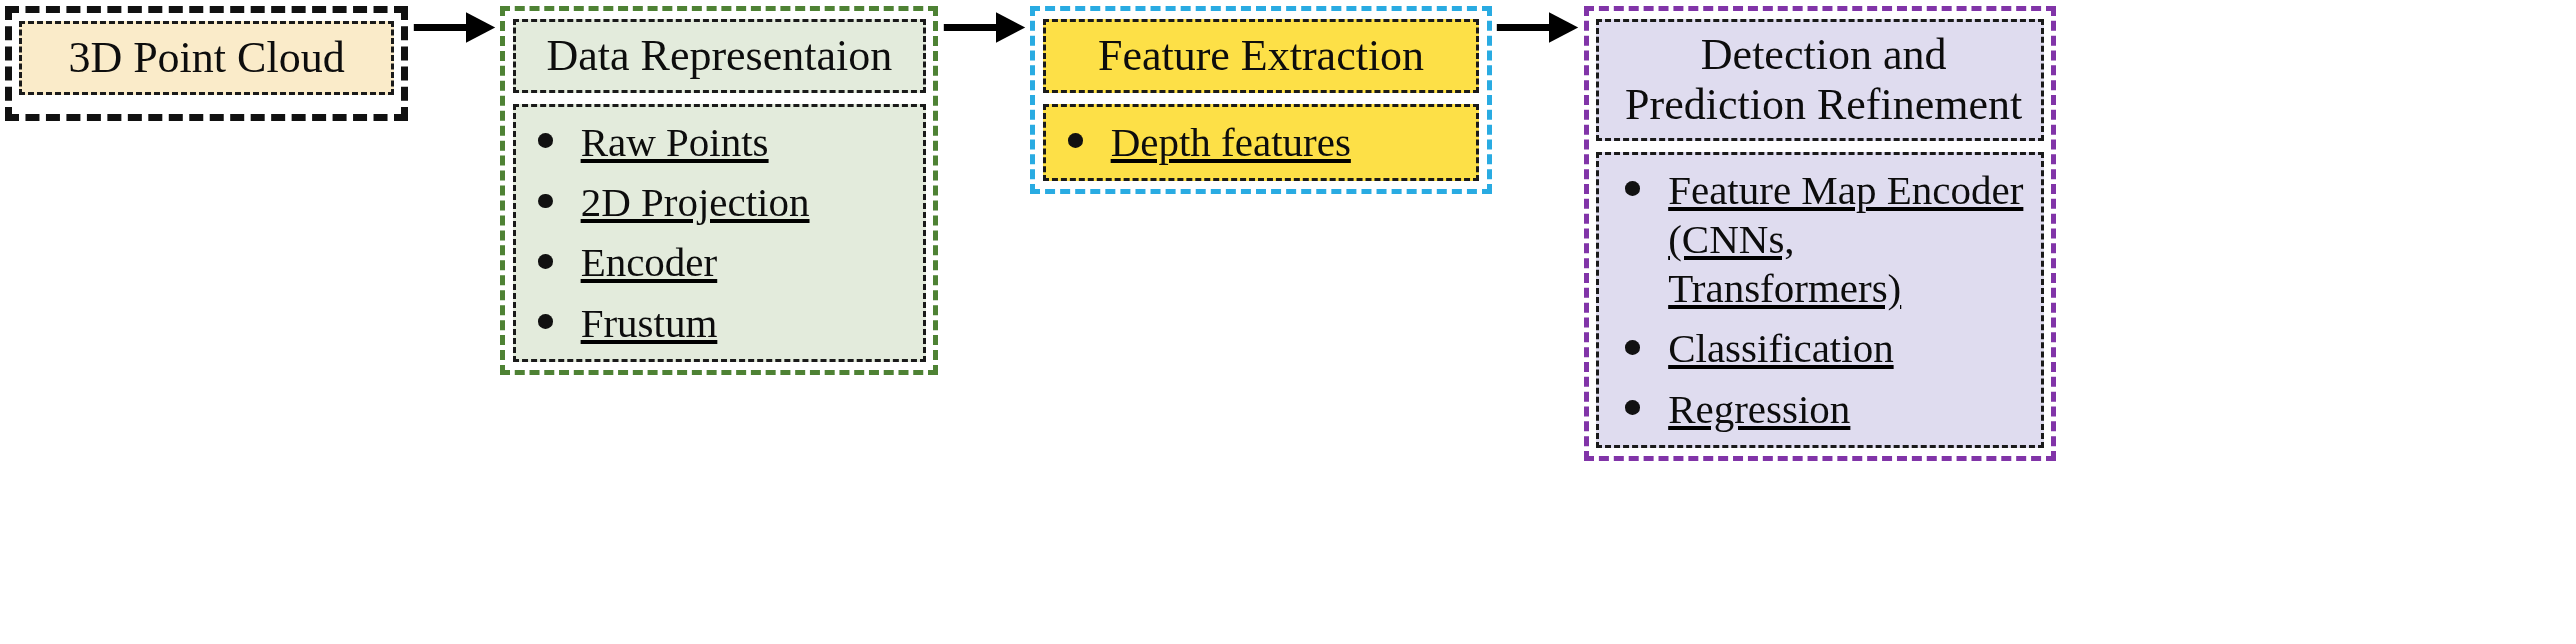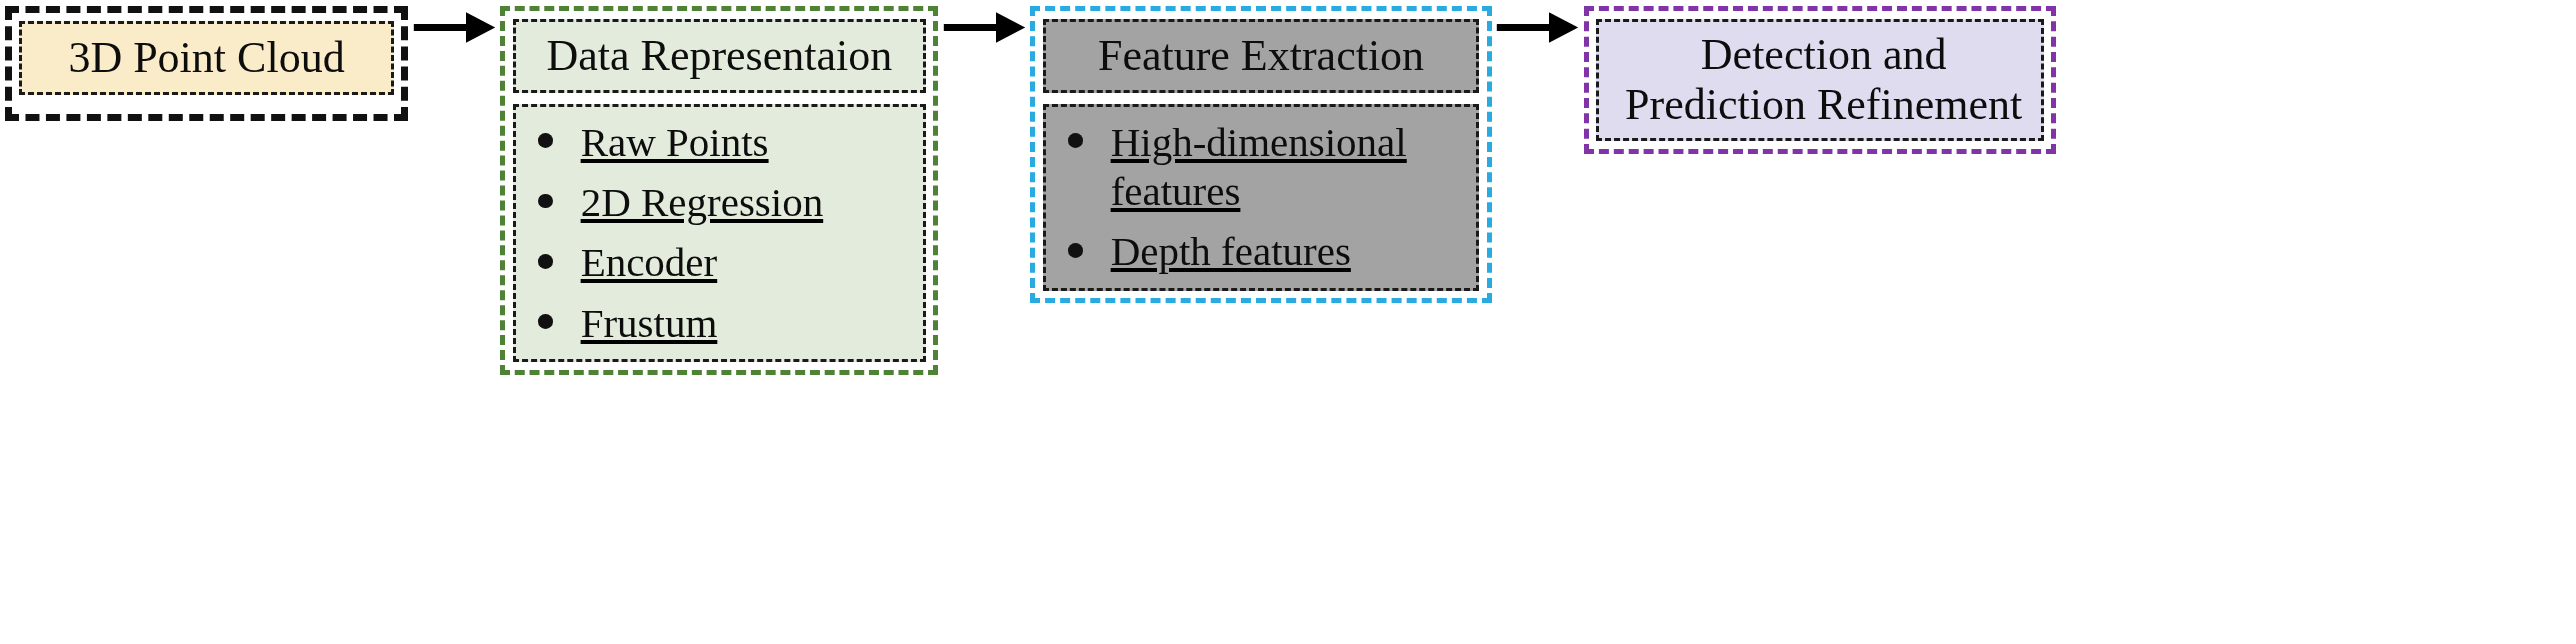--- a/index.html
+++ b/index.html
@@ -47,21 +47,21 @@
   .list-box{
     margin-top:11px;
     flex:1 1 auto;
     align-items:flex-start;
     justify-content:flex-start;
     padding:11px 7.8px 11px 7.8px;
   }
 
   .p1 .ibox{background:#FAEBC9;}
   .p2 .ibox{background:#E3EBDC;}
-  .p3 .ibox{background:#a3a3a3;}
+  .p3 .ibox{background:#fde047;}
   .p4 .ibox{background:#DFDCEF;padding-left:12px;}
 
   .title{
     font-size:44px;
     line-height:1.14;
     color:#0d0d0d;
     text-align:center;
     white-space:pre-line;
   }
 
@@ -202,21 +202,21 @@
       <div class="title">Data Representaion</div>
     </div>
     <div class="ibox list-box">
       <ul class="bullets">
         <li>
           <span class="bullet-dot"></span>
           <span class="bullet-text">Raw Points</span>
         </li>
         <li>
           <span class="bullet-dot"></span>
-          <span class="bullet-text">2D Regression</span>
+          <span class="bullet-text">2D Projection</span>
         </li>
         <li>
           <span class="bullet-dot"></span>
           <span class="bullet-text">Encoder</span>
         </li>
         <li>
           <span class="bullet-dot"></span>
           <span class="bullet-text">Frustum</span>
         </li>
       </ul>
@@ -231,38 +231,50 @@
   </div>
 
   <div class="panel p3">
     <div class="ibox title-box">
       <div class="title">Feature Extraction</div>
     </div>
     <div class="ibox list-box">
       <ul class="bullets">
         <li>
           <span class="bullet-dot"></span>
-          <span class="bullet-text">High-dimensional features</span>
-        </li>
-        <li>
-          <span class="bullet-dot"></span>
           <span class="bullet-text">Depth features</span>
         </li>
       </ul>
     </div>
   </div>
 
   <div class="arrow">
     <svg width="85" height="43" viewBox="0 0 110 56" aria-hidden="true">
       <line x1="2" y1="28" x2="74" y2="28" stroke="#000" stroke-width="9"></line>
       <polygon points="70,8 108,28 70,48" fill="#000"></polygon>
     </svg>
   </div>
 
   <div class="panel p4">
     <div class="ibox title-box">
       <div class="title">Detection and
 Prediction Refinement</div>
     </div>
+    <div class="ibox list-box">
+      <ul class="bullets">
+        <li>
+          <span class="bullet-dot"></span>
+          <span class="bullet-text">Feature Map Encoder (CNNs, Transformers)</span>
+        </li>
+        <li>
+          <span class="bullet-dot"></span>
+          <span class="bullet-text">Classification</span>
+        </li>
+        <li>
+          <span class="bullet-dot"></span>
+          <span class="bullet-text">Regression</span>
+        </li>
+      </ul>
+    </div>
   </div>
 
 </div>
 
 
 </body></html>

